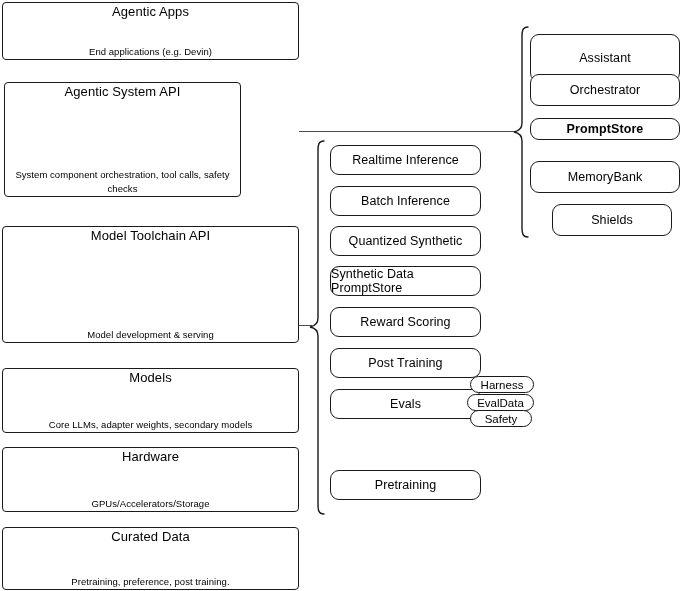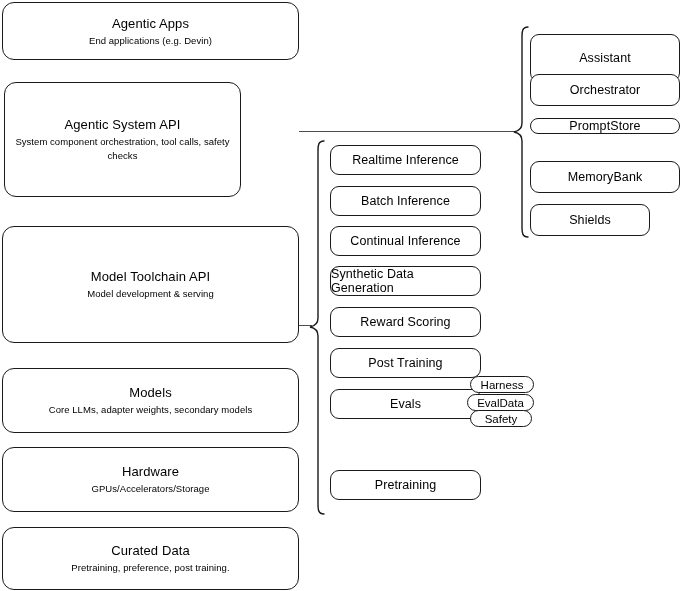--- a/index.html
+++ b/index.html
@@ -12,26 +12,26 @@
     width: 682px;
     height: 591px;
     background: #ffffff;
     font-family: "Liberation Sans", sans-serif;
     overflow: hidden;
   }
   .node {
     position: absolute;
     box-sizing: border-box;
     border: 1.4px solid #1a1a1a;
-    border-radius: 12px;
+    border-radius: 4px;
     background: #ffffff;
     display: flex;
     flex-direction: column;
     align-items: center;
-    justify-content: center;
+    justify-content: space-between;
     text-align: center;
     color: #000000;
   }
   .node .title {
     font-size: 13px;
     line-height: 17px;
     letter-spacing: 0.1px;
   }
   .node .subtitle {
     font-size: 9.5px;
@@ -125,41 +125,41 @@
       <path d="M16 1 C 10 1, 10 6, 10 11 L 10 178 C 10 184, 7 186, 2 187 C 7 188, 10 190, 10 196 L 10 364 C 10 369, 10 374, 16 374" stroke="#1a1a1a" stroke-width="1.4" fill="none" stroke-linecap="round"></path>
     </svg>
   </div>
 
   <div class="stack-node" style="left:530px; top:34px; width:150px; height:48px;">
     <span>Assistant</span>
   </div>
   <div class="stack-node" style="left:530px; top:74px; width:150px; height:32px;">
     <span>Orchestrator</span>
   </div>
-  <div class="stack-node" style="left:530px; top:118px; width:150px; height:16px;">
+  <div class="stack-node" style="left:530px; top:118px; width:150px; height:22px;font-weight:bold;">
     <span>PromptStore</span>
   </div>
   <div class="stack-node" style="left:530px; top:161px; width:150px; height:32px;">
     <span>MemoryBank</span>
   </div>
-  <div class="stack-node" style="left:530px; top:204px; width:120px; height:32px;">
+  <div class="stack-node" style="left:552px; top:204px; width:120px; height:32px;">
     <span>Shields</span>
   </div>
 
   <div class="stack-node" style="left:330px; top:145px; width:151px; height:30px;">
     <span>Realtime Inference</span>
   </div>
   <div class="stack-node" style="left:330px; top:186px; width:151px; height:30px;">
     <span>Batch Inference</span>
   </div>
   <div class="stack-node" style="left:330px; top:226px; width:151px; height:30px;">
-    <span>Continual Inference</span>
+    <span>Quantized Synthetic</span>
   </div>
   <div class="stack-node" style="left:330px; top:266px; width:151px; height:30px;">
-    <span>Synthetic Data Generation</span>
+    <span>Synthetic Data PromptStore</span>
   </div>
   <div class="stack-node" style="left:330px; top:307px; width:151px; height:30px;">
     <span>Reward Scoring</span>
   </div>
   <div class="stack-node" style="left:330px; top:348px; width:151px; height:30px;">
     <span>Post Training</span>
   </div>
   <div class="stack-node" style="left:330px; top:389px; width:151px; height:30px;">
     <span>Evals</span>
   </div>

